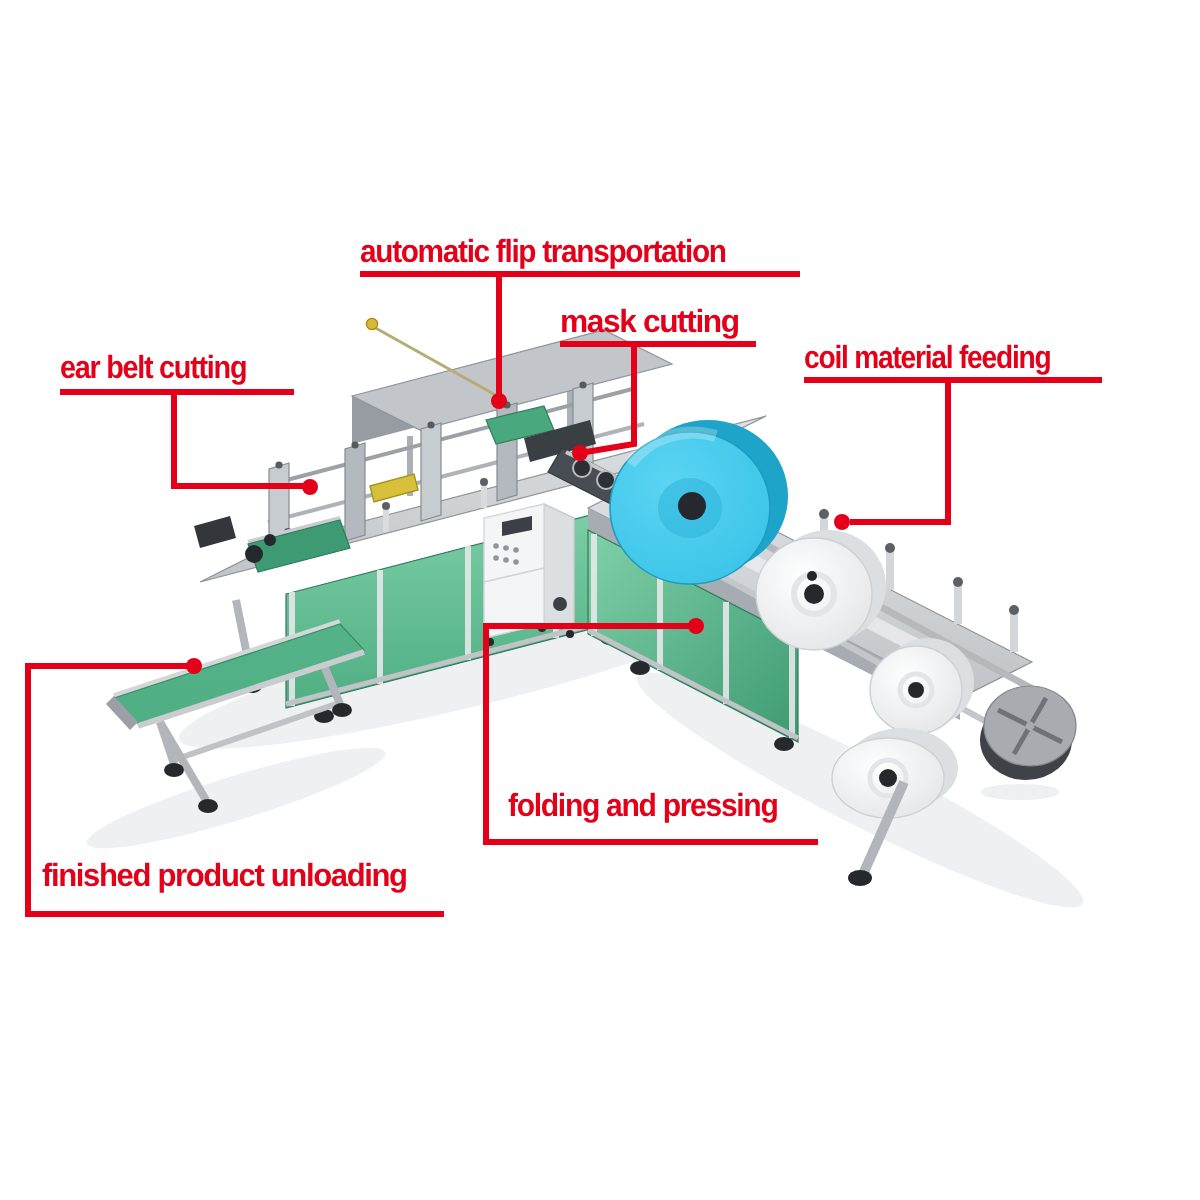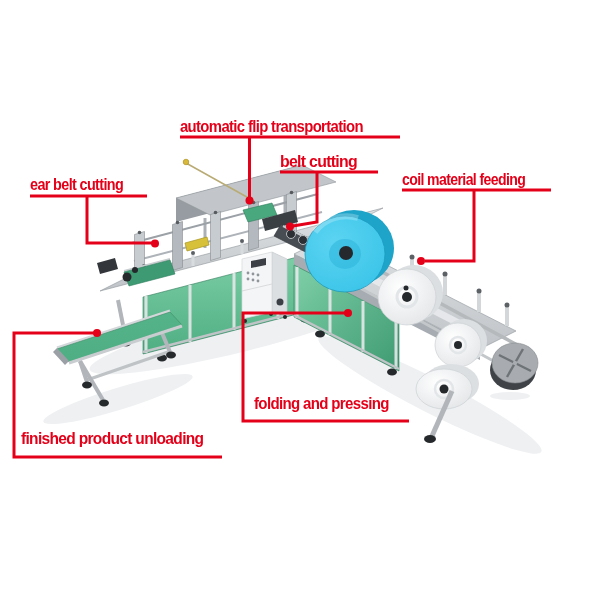--- a/index.html
+++ b/index.html
@@ -281,19 +281,19 @@
 
     <path class="ann" d="M345,313 H243 V421 H409"></path>
     <circle class="ann-dot" cx="348" cy="313" r="4"></circle>
 
     <path class="ann" d="M94,333 H14 V457 H222"></path>
     <circle class="ann-dot" cx="97" cy="333" r="4"></circle>
   </g>
 </svg>
 
 <div class="lbl" id="lbl-flip" style="left:180px;top:119px;transform:scaleX(.93);">automatic flip transportation</div>
-<div class="lbl" id="lbl-mask" style="left:280px;top:154px;transform:scaleX(.99);">belt cutting</div>
+<div class="lbl" id="lbl-mask" style="left:280px;top:154px;transform:scaleX(.99);">mask cutting</div>
 <div class="lbl" id="lbl-ear" style="left:30px;top:177px;transform:scaleX(.90);">ear belt cutting</div>
 <div class="lbl" id="lbl-coil" style="left:402px;top:172px;transform:scaleX(.88);">coil material feeding</div>
 <div class="lbl" id="lbl-fold" style="left:254px;top:396px;transform:scaleX(.94);">folding and pressing</div>
 <div class="lbl" id="lbl-fin" style="left:21px;top:431px;transform:scaleX(.97);">finished product unloading</div>
 
 </div>
 
 </body></html>

